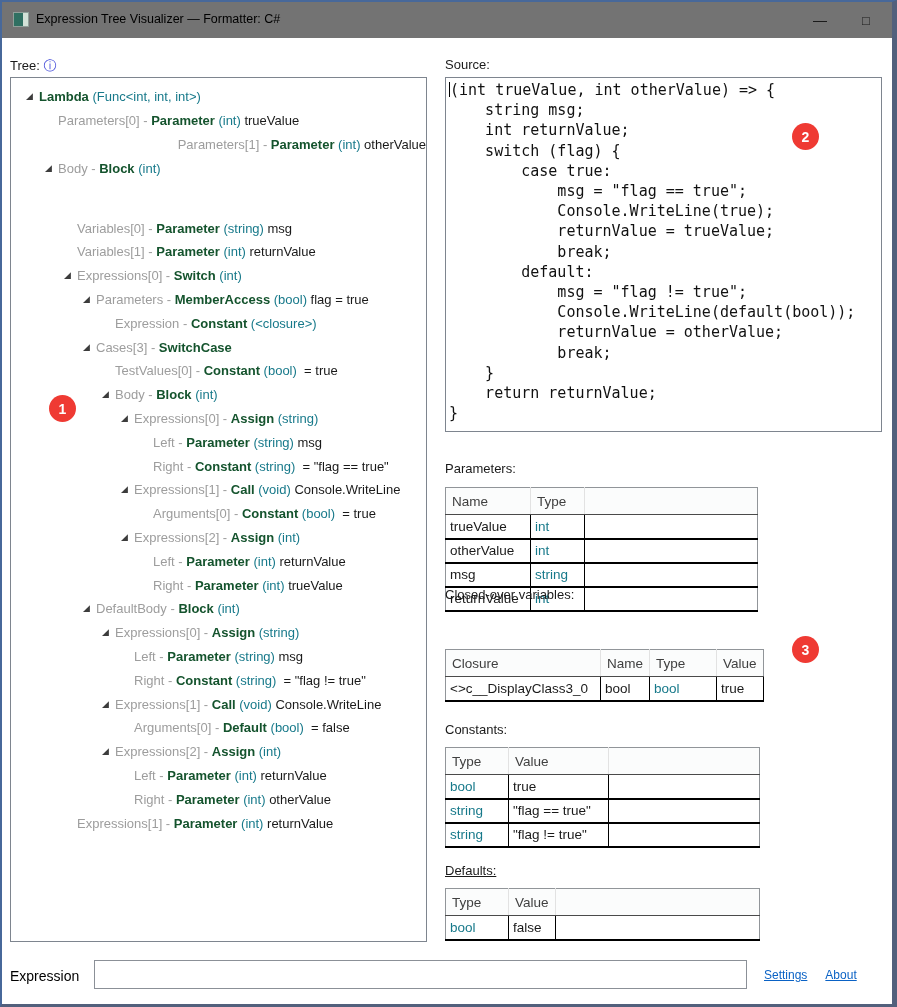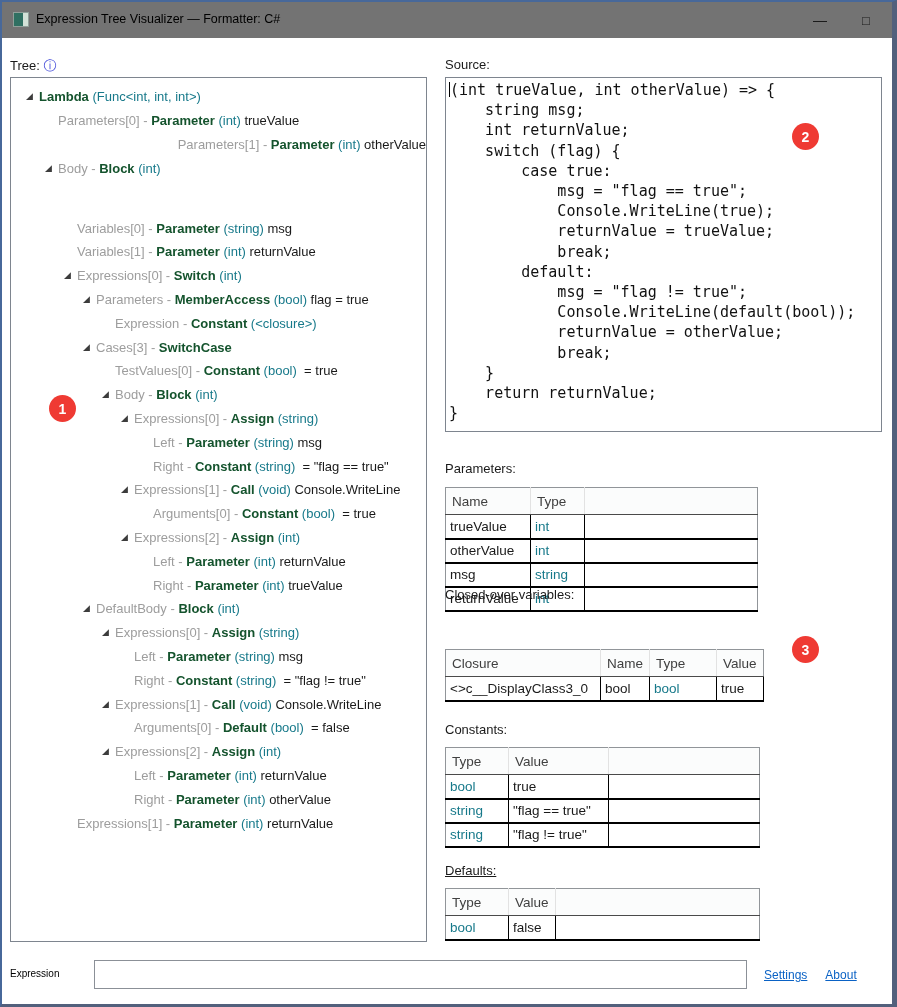--- a/index.html
+++ b/index.html
@@ -43,21 +43,21 @@
     border:1px solid #919599;font-size:13.5px;}
   .dgrid th{font-weight:400;text-align:left;padding:4px 6px 3px;background:#fbfcfc;color:#404040;
     border-right:1px solid #e2e2e2;border-bottom:1px solid #4a4a4a;height:27px;box-sizing:border-box;
     white-space:pre;overflow:hidden;}
   .dgrid th:last-child{border-right:none;}
   .dgrid td{padding:2px 4px;border-right:1px solid #000;border-bottom:2px solid #000;height:24px;
     box-sizing:border-box;white-space:pre;overflow:hidden;color:#1a1a1a;}
   .dgrid td.filler{border-right:none;}
   .dgrid td.t-teal{color:#17798a;}
   
-  .footer-label{position:absolute;left:8px;top:966px;font-size:10px;color:#000;}
+  .footer-label{position:absolute;left:8px;top:966px;font-size:14px;color:#000;}
   .expr-input{position:absolute;left:92px;top:958px;width:653px;height:29px;box-sizing:border-box;
     border:1px solid #8b9097;font-family:"Liberation Sans",sans-serif;font-size:13px;padding:0 6px;outline:none;}
   .footer-links{position:absolute;left:762px;top:966px;display:flex;gap:18px;}
   .flink{font-size:12px;color:#0a62c5;text-decoration:underline;cursor:pointer;white-space:nowrap;}
   
   .badge{position:absolute;width:27px;height:27px;border-radius:50%;background:#ef3a33;color:#fff;
     font-size:14px;font-weight:bold;display:flex;align-items:center;justify-content:center;z-index:10;}
 </style>
 </head>
 <body>

